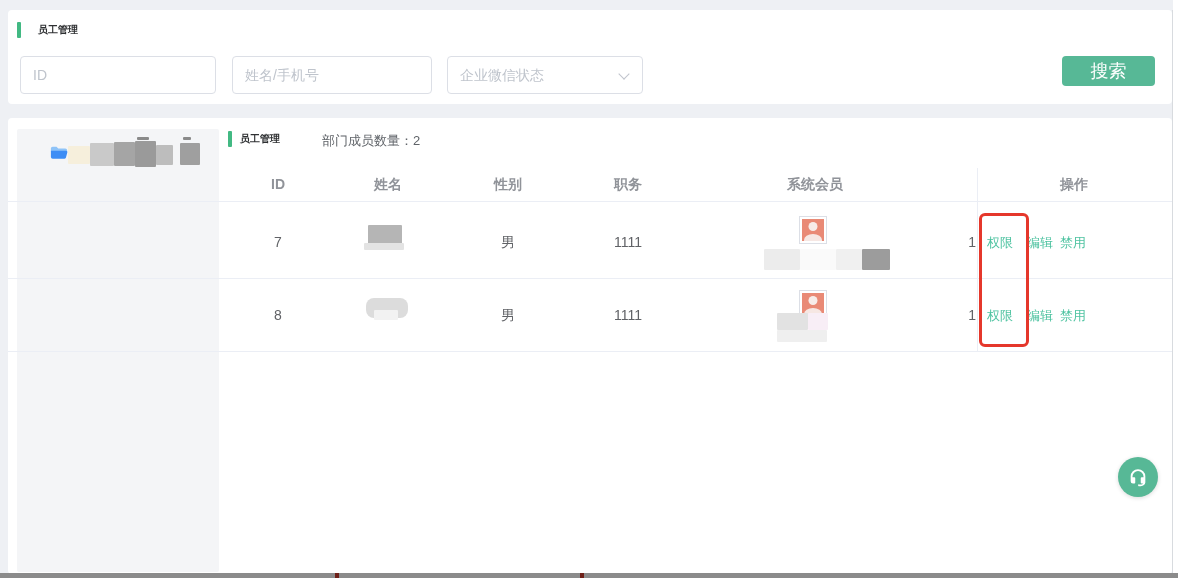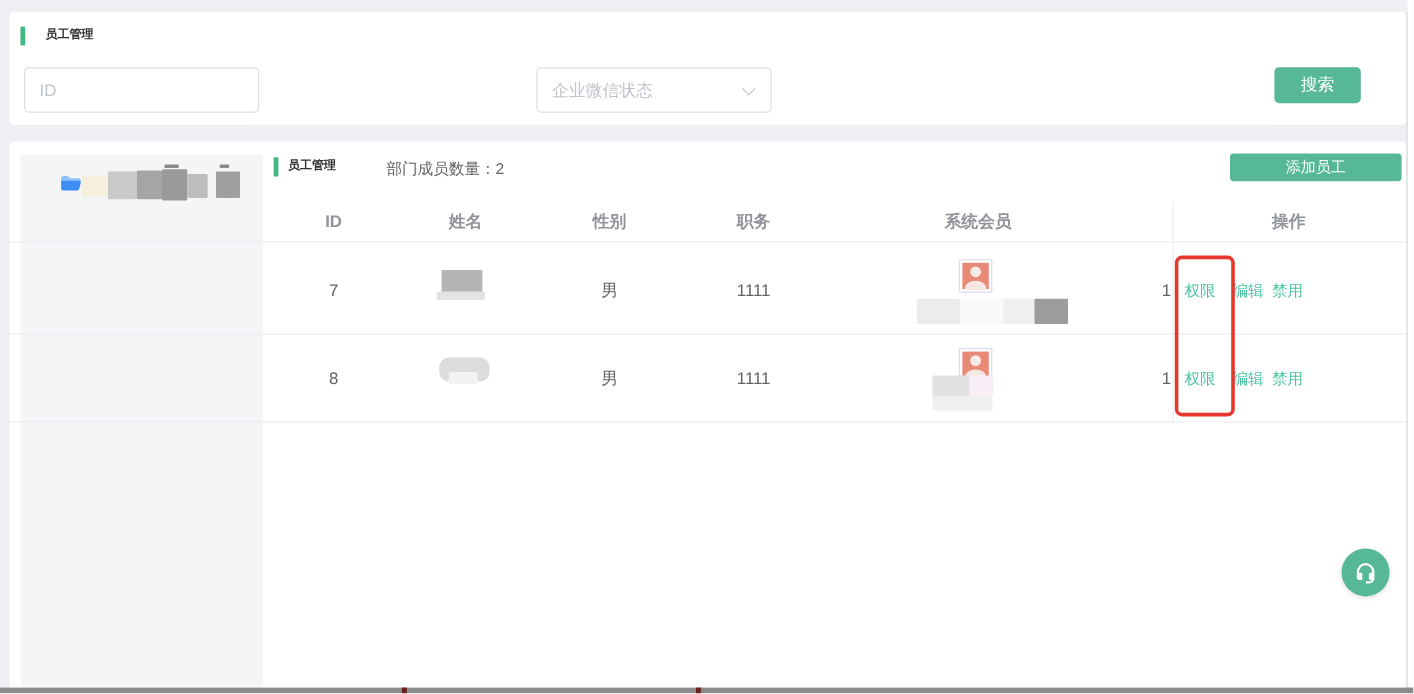--- a/index.html
+++ b/index.html
@@ -19,21 +19,21 @@
          font-family:inherit; }
   .inp::placeholder { color:#bfc4cc; }
   .sel-wrap { position:absolute; top:46px; height:38px; }
   .sel-wrap .inp { position:absolute; left:0; top:0; width:100%; height:100%; padding-right:30px; }
   .chev { position:absolute; right:15px; top:14px; width:8px; height:8px;
           border-right:1.4px solid #c0c4cc; border-bottom:1.4px solid #c0c4cc;
           transform:rotate(45deg); pointer-events:none; }
 
   .btn { display:flex; align-items:center; justify-content:center; background:var(--button,#57b896);
          color:#fff; border:none; border-radius:4px; cursor:pointer; font-family:inherit; }
-  .search-btn { position:absolute; left:1054px; top:46px; width:72px; height:30px; font-size:14px; }
+  .search-btn { position:absolute; left:1054px; top:46px; width:93px; height:30px; font-size:18px; }
   .sync-btn { position:absolute; left:862px; top:10px; width:143px; height:23px; font-size:12.5px; border-radius:3px; }
   .add-btn  { position:absolute; left:1017px; top:10px; width:143px; height:23px; font-size:12.5px; border-radius:3px; }
 
   .sidebar { position:absolute; left:9px; top:11px; width:202px; height:443px; background:#f4f5f7; border-radius:2px; }
   .blur { position:absolute; border-radius:1px; }
 
   .member-count { position:absolute; left:314px; top:14px; font-size:13px; color:#5f6368; }
 
   .th { position:absolute; top:58px; transform:translateX(-50%); font-size:14px; font-weight:600; color:#909399; }
   .hdr-line { position:absolute; left:0; top:83px; width:1164px; height:1px; background:#ebeef5; }
@@ -69,20 +69,21 @@
 </head>
 <body>
 
 <div class="page">
 
   <div class="card filter-card">
     <div class="accent" style="left:9px; top:12px;"></div>
     <div class="sec-title" style="left:30px; top:12px;">员工管理</div>
 
     <input class="inp" style="left: 12px; width: 196px;" placeholder="ID">
+    <input class="inp" style="left: 224px; width: 200px;" placeholder="姓名/手机号">
 
     <div class="sel-wrap" style="left:439px; width:196px;">
       <input class="inp" readonly="" placeholder="企业微信状态" style="">
       <span class="chev"></span>
     </div>
 
     <button class="btn search-btn">搜索</button>
   </div>
 
   <div class="card main-card">
@@ -100,21 +101,20 @@
       <div class="blur" style="left:118px; top:12px; width:21px; height:26px; background:#9a9a9a;"></div>
       <div class="blur" style="left:139px; top:16px; width:17px; height:20px; background:#bdbdbd;"></div>
       <div class="blur" style="left:163px; top:14px; width:20px; height:22px; background:#9f9f9f;"></div>
       <div class="blur" style="left:120px; top:8px; width:12px; height:3px; background:#8a8a8a;"></div>
       <div class="blur" style="left:166px; top:8px; width:8px; height:3px; background:#8a8a8a;"></div>
     </div>
 
     <div class="accent" style="left:220px; top:13px;"></div>
     <div class="sec-title" style="left:232px; top:13px;">员工管理</div>
     <div class="member-count">部门成员数量：2</div>
-    <button class="btn add-btn">添加员工</button>
 
     <div class="th" style="left:270px;">ID</div>
     <div class="th" style="left:380px;">姓名</div>
     <div class="th" style="left:500px;">性别</div>
     <div class="th" style="left:620px;">职务</div>
     <div class="th" style="left:807px;">系统会员</div>
     <div class="th" style="left:1066px;">操作</div>
     <div class="hdr-line"></div>
     <div class="fixed-line"></div>
 

